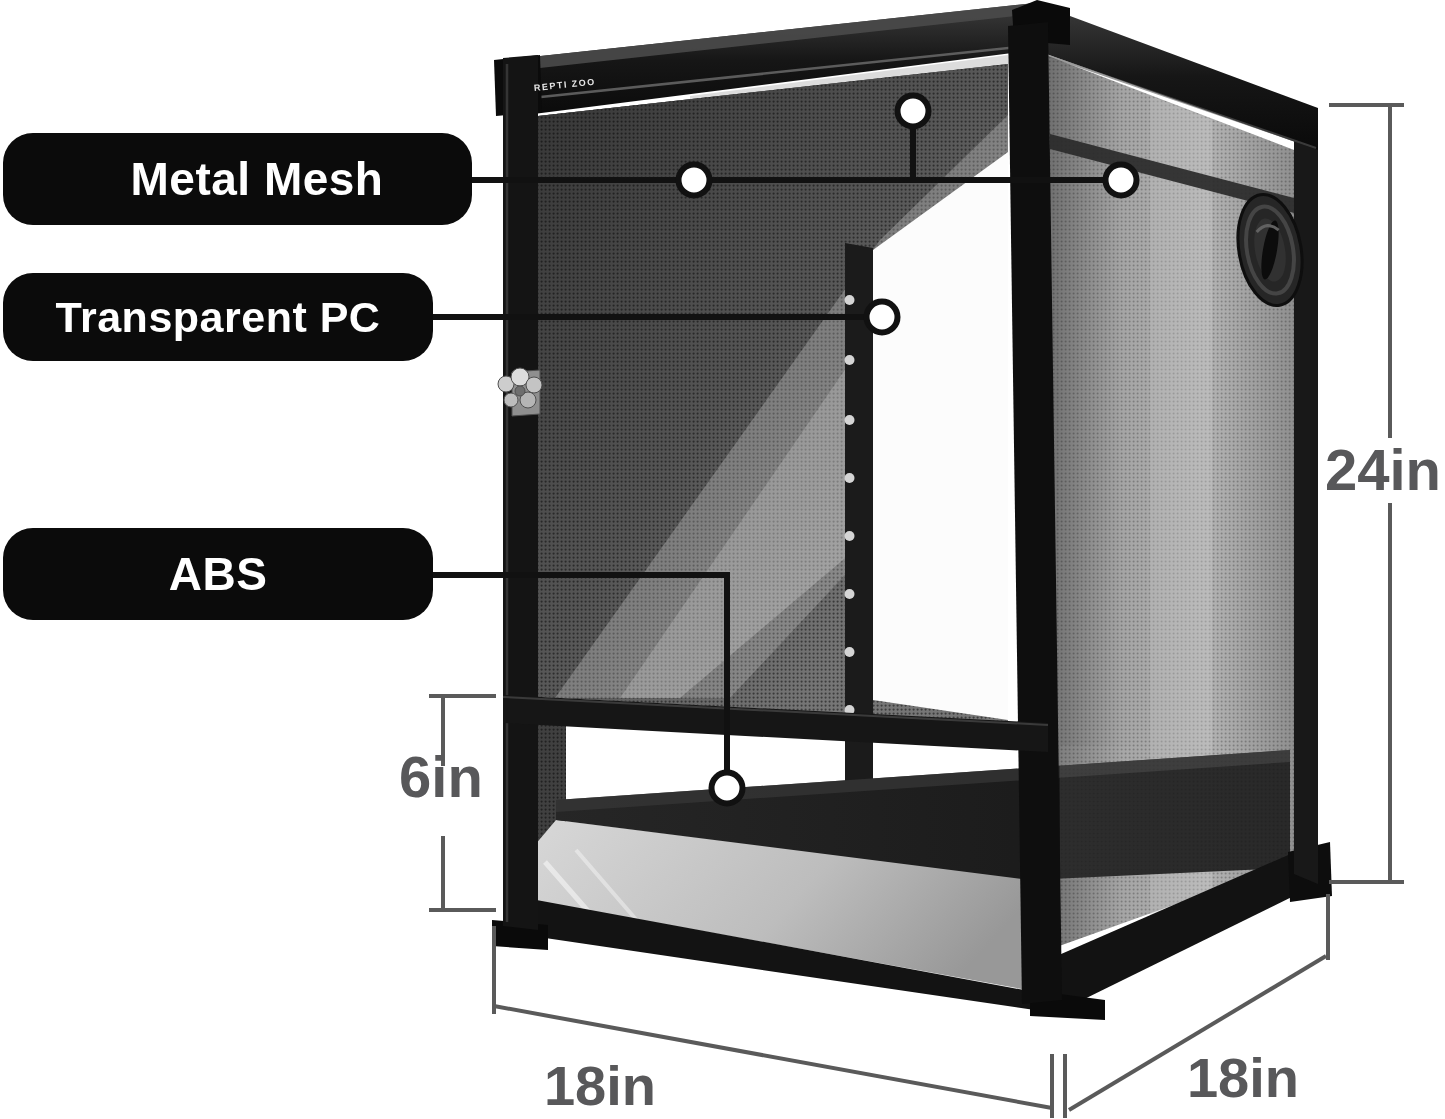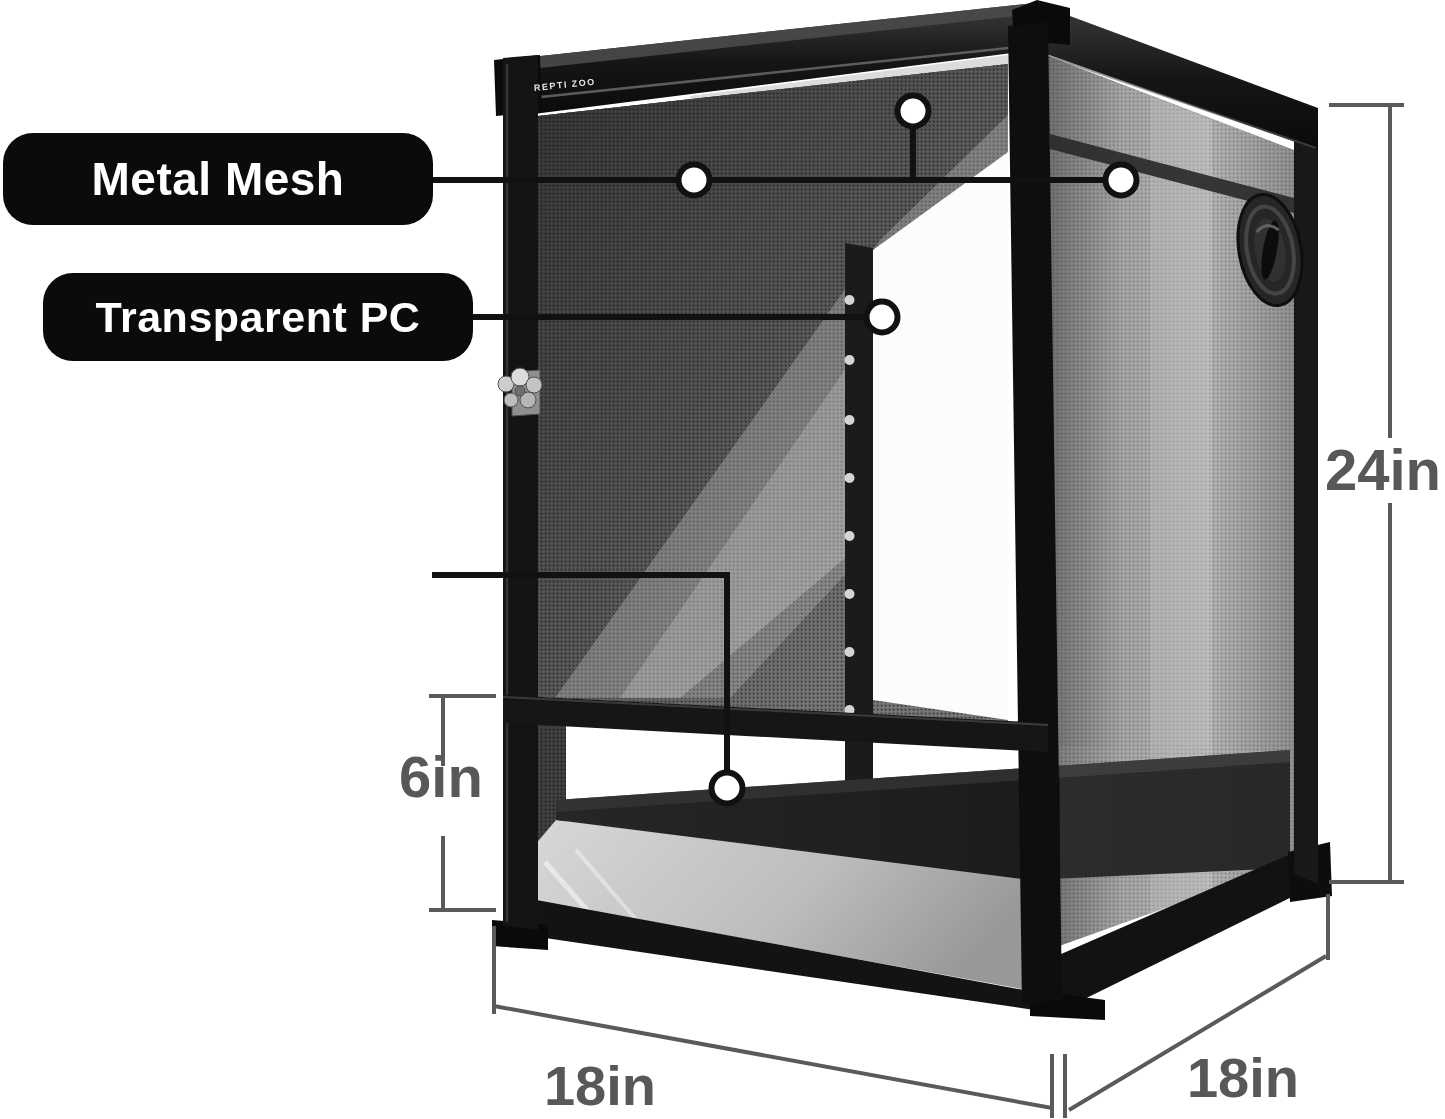--- a/index.html
+++ b/index.html
@@ -1,22 +1,22 @@
 <!DOCTYPE html>
 <html><head>
 <meta charset="utf-8">
 <style>
   html,body{margin:0;padding:0;background:#ffffff;}
   #stage{position:relative;width:1445px;height:1119px;background:#ffffff;overflow:hidden;
          font-family:"Liberation Sans",sans-serif;}
   #art{position:absolute;left:0;top:0;width:1445px;height:1119px;}
   .pill{position:absolute;background:#0b0b0b;color:#ffffff;display:flex;align-items:center;
         justify-content:center;border-radius:30px;font-weight:bold;letter-spacing:0.5px;}
-  .pill-metal{left:3px;top:133px;width:430px;height:92px;font-size:46px;}
-  .pill-pc{left:3px;top:273px;width:430px;height:88px;font-size:43px;margin-left:40px;}
+  .pill-metal{left:3px;top:133px;width:430px;height:92px;font-size:46px;padding-left:39px;}
+  .pill-pc{left:3px;top:273px;width:430px;height:88px;font-size:43px;}
   .pill-abs{left:3px;top:528px;width:430px;height:92px;font-size:46px;}
   .dim{position:absolute;color:#58585a;font-weight:bold;text-align:center;line-height:1;}
   .dim-24{left:1318px;top:441px;width:130px;font-size:58px;}
   .dim-6{left:393px;top:748px;width:96px;font-size:58px;}
   .dim-18w{left:533px;top:1058px;width:134px;font-size:56px;}
   .dim-18d{left:1176px;top:1050px;width:134px;font-size:56px;}
   .logo{position:absolute;left:534px;top:83px;color:#e6e6e6;font-size:9px;font-weight:bold;
         letter-spacing:1.5px;transform:rotate(-6deg);transform-origin:left center;}
 </style>
 </head>
@@ -201,19 +201,22 @@
   </svg>
 
   <div class="logo">REPTI ZOO</div>
 
   <div class="pill pill-metal">
     <span>Metal Mesh</span>
   </div>
   <div class="pill pill-pc">
     <span>Transparent PC</span>
   </div>
+  <div class="pill pill-abs">
+    <span>ABS</span>
+  </div>
 
   <div class="dim dim-24">24in</div>
   <div class="dim dim-6">6in</div>
   <div class="dim dim-18w">18in</div>
   <div class="dim dim-18d">18in</div>
 
 </div>
 
 </body></html>

